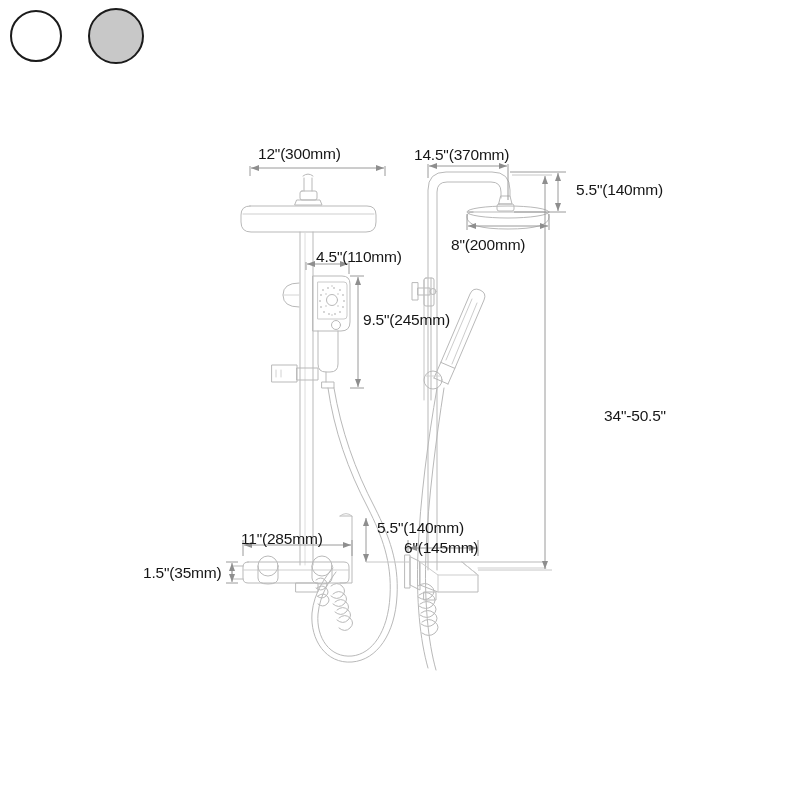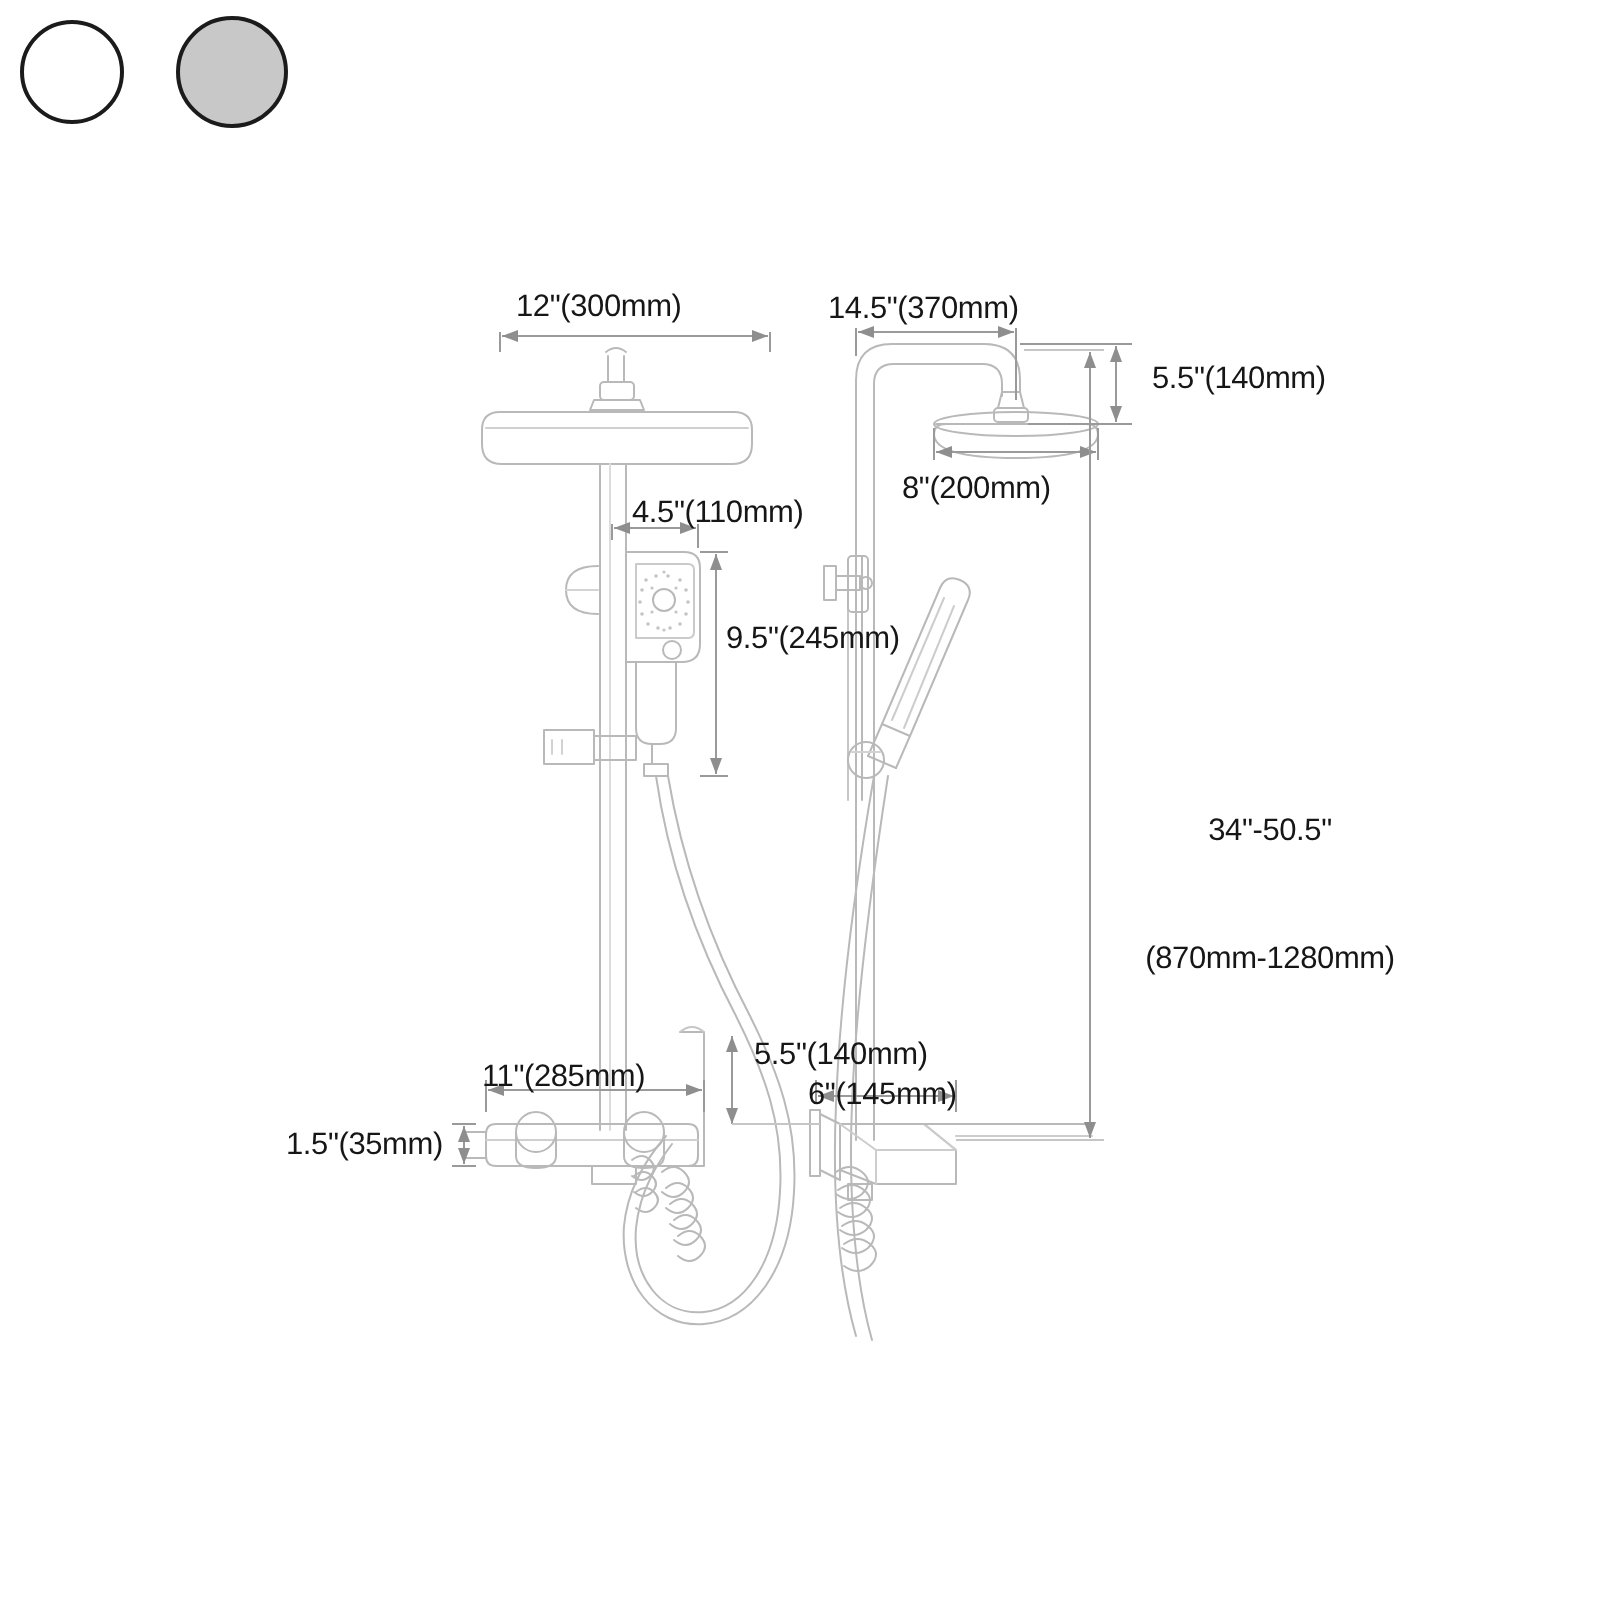--- a/index.html
+++ b/index.html
@@ -233,16 +233,15 @@
   <div class="dimlabel" style="left:576px;top:179px;">5.5"(140mm)</div>
 
   <div class="dimlabel" style="left:451px;top:234px;">8"(200mm)</div>
 
   <div class="dimlabel" style="left:377px;top:517px;">5.5"(140mm)</div>
 
   <div class="dimlabel" style="left:404px;top:537px;">6"(145mm)</div>
 
   <div class="dimlabel two" style="left:540px;top:362px;width:190px;">
     <div>34"-50.5"</div>
-    <div>(870mm-1280mm)</div>
   </div>
 
 </div>
 
 </body></html>

